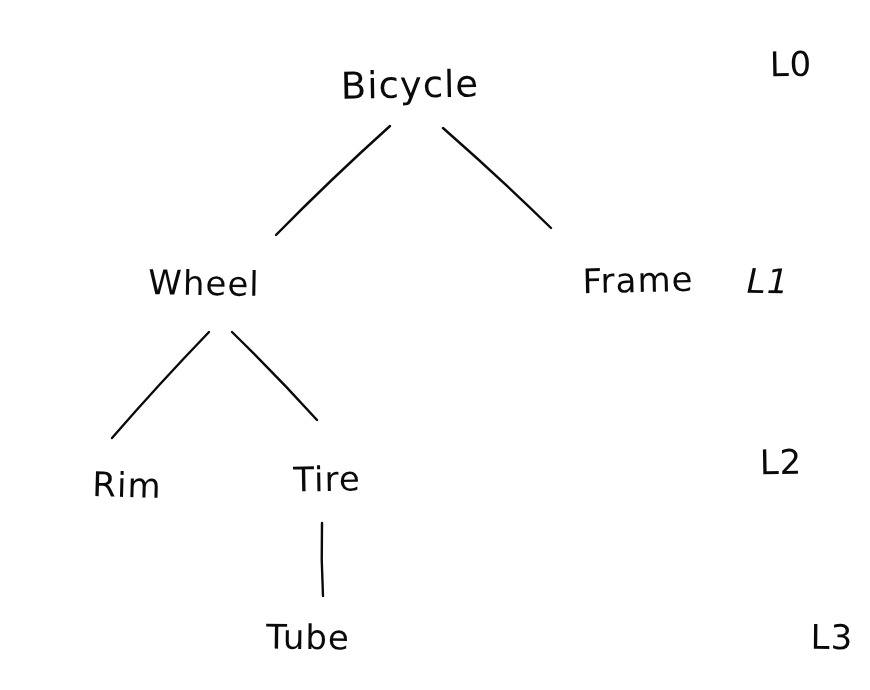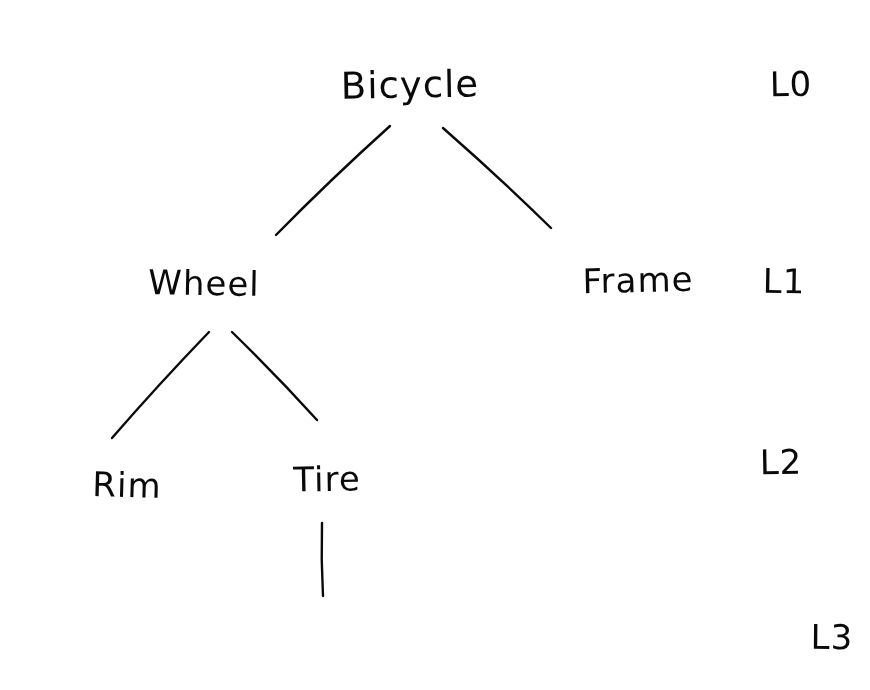--- a/index.html
+++ b/index.html
@@ -39,22 +39,22 @@
     user-select: none;
   }
   
   .n-bicycle { left: 410px; top: 85px;  font-size: 37px; transform: translate(-50%,-50%) rotate(-1deg); }
   .n-wheel   { left: 204px; top: 283px; transform: translate(-50%,-50%) rotate(1deg); }
   .n-frame   { left: 638px; top: 280px; transform: translate(-50%,-50%) rotate(-1.2deg); }
   .n-rim     { left: 127px; top: 485px; transform: translate(-50%,-50%) rotate(1.5deg); }
   .n-tire    { left: 327px; top: 479px; transform: translate(-50%,-50%) rotate(-1deg); }
   .n-tube    { left: 308px; top: 637px; transform: translate(-50%,-50%) rotate(0.6deg); }
   
-  .lv-l0 { left: 791px; top: 84px;  transform: translate(-50%,-50%) rotate(-1deg); }
-  .lv-l1 { left: 784px; top: 281px; transform: translate(-50%,-50%) rotate(1deg); }
+  .lv-l0 { left: 791px; top: 64px;  transform: translate(-50%,-50%) rotate(-1deg); }
+  .lv-l1 { left: 768px; top: 281px; transform: translate(-50%,-50%) rotate(1deg); font-style: italic; }
   .lv-l2 { left: 781px; top: 462px; transform: translate(-50%,-50%) rotate(-1deg); }
   .lv-l3 { left: 832px; top: 637px; transform: translate(-50%,-50%) rotate(0.5deg); }
 </style>
 </head>
 <body>
 
 <div class="canvas">
 
   <svg class="edges" viewBox="0 0 870 690" aria-hidden="true">
     <path d="M390,126 Q330,180 276,235"></path>
@@ -62,19 +62,20 @@
     <path d="M209,332 Q158,385 112,438"></path>
     <path d="M232,332 Q277,376 317,420"></path>
     <path d="M322,523 Q321,560 323,596"></path>
   </svg>
 
   <div class="label n-bicycle">Bicycle</div>
   <div class="label n-wheel">Wheel</div>
   <div class="label n-frame">Frame</div>
   <div class="label n-rim">Rim</div>
   <div class="label n-tire">Tire</div>
+  <div class="label n-tube">Tube</div>
 
   <div class="label lv-l0">L0</div>
   <div class="label lv-l1">L1</div>
   <div class="label lv-l2">L2</div>
   <div class="label lv-l3">L3</div>
 
 </div>
 
 </body></html>

